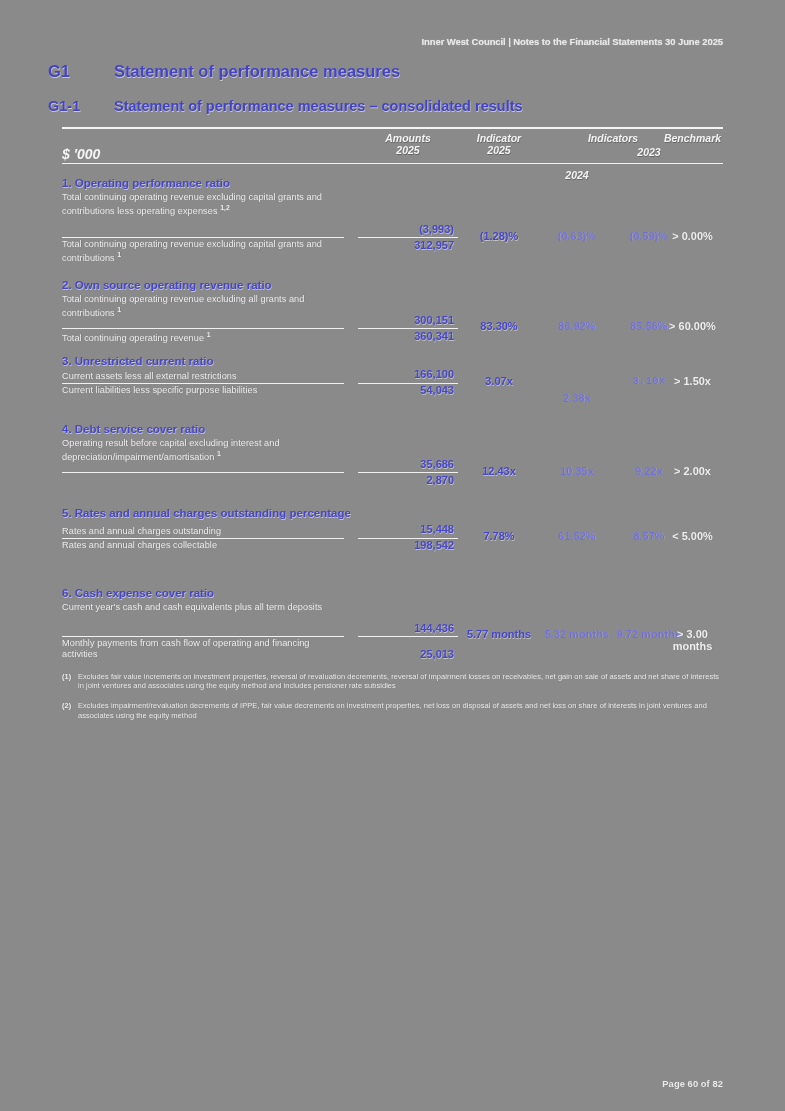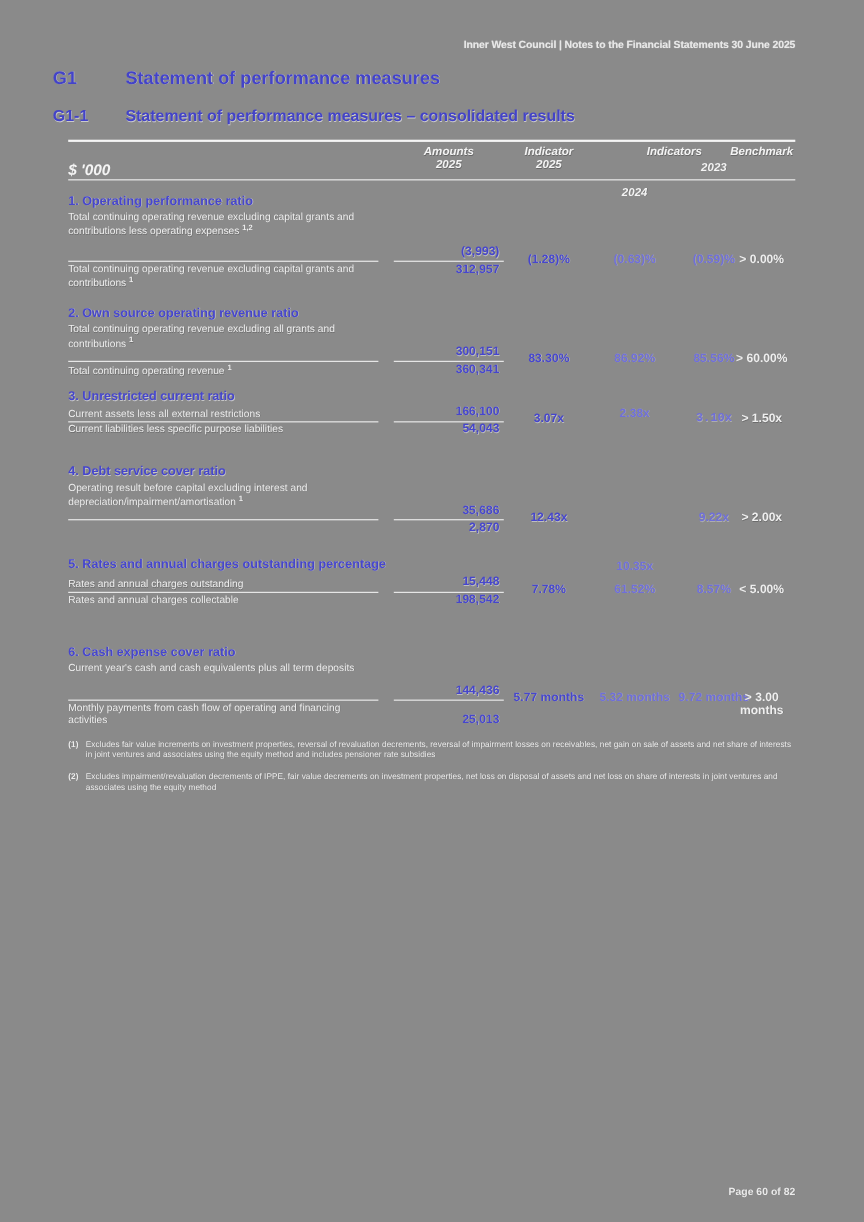--- a/index.html
+++ b/index.html
@@ -260,36 +260,36 @@
   <div class="ratio" style="top:355px;">
     <div class="ratio-title">3. Unrestricted current ratio</div>
     <div class="frac" style="height:42px;">
       <div class="frac-text" style="position:absolute;top:3px;left:0;"><span>Current assets less all external restrictions</span></div>
       <div class="num-val" style="top:0px;">166,100</div>
       <div class="bar bar-left" style="top:15px;"></div>
       <div class="bar bar-right" style="top:15px;"></div>
       <div class="frac-text" style="position:absolute;top:17px;left:0;"><span>Current liabilities less specific purpose liabilities</span></div>
       <div class="num-val" style="top:16px;">54,043</div>
       <div class="ind ind-cur col-ind25" style="top:7px;">3.07x</div>
-      <div class="ind ind-prev col-ind24" style="top:2px;">2.38x</div>
+      <div class="ind ind-prev col-ind24" style="top:24px;">2.38x</div>
       <div class="ind ind-prev col-ind23" style="top:7px;font-family:Liberation Mono, monospace;">3.10x</div>
       <div class="ind ind-bench col-bench" style="top:7px;">&gt; 1.50x</div>
     </div>
   </div>
 
   <div class="ratio" style="top:423px;">
     <div class="ratio-title">4. Debt service cover ratio</div>
     <div class="frac" style="height:62px;">
       <div class="frac-text" style="position:absolute;top:2px;left:0;"><span>Operating result before capital excluding interest and depreciation/impairment/amortisation</span> <sup>1</sup></div>
       <div class="num-val" style="top:22px;">35,686</div>
       <div class="bar bar-left" style="top:36px;"></div>
       <div class="bar bar-right" style="top:36px;"></div>
       <div class="num-val" style="top:38px;">2,870</div>
       <div class="ind ind-cur col-ind25" style="top:29px;">12.43x</div>
-      <div class="ind ind-prev col-ind24" style="top:29px;margin-top:44px;">10.35x</div>
+      <div class="ind ind-prev col-ind24" style="top:29px;">10.35x</div>
       <div class="ind ind-prev col-ind23" style="top:29px;">9.22x</div>
       <div class="ind ind-bench col-bench" style="top:29px;">&gt; 2.00x</div>
     </div>
   </div>
 
   <div class="ratio" style="top:507px;">
     <div class="ratio-title">5. Rates and annual charges outstanding percentage</div>
     <div class="frac" style="height:42px;margin-top:3px;">
       <div class="frac-text" style="position:absolute;top:3px;left:0;"><span>Rates and annual charges outstanding</span></div>
       <div class="num-val" style="top:0px;">15,448</div>

